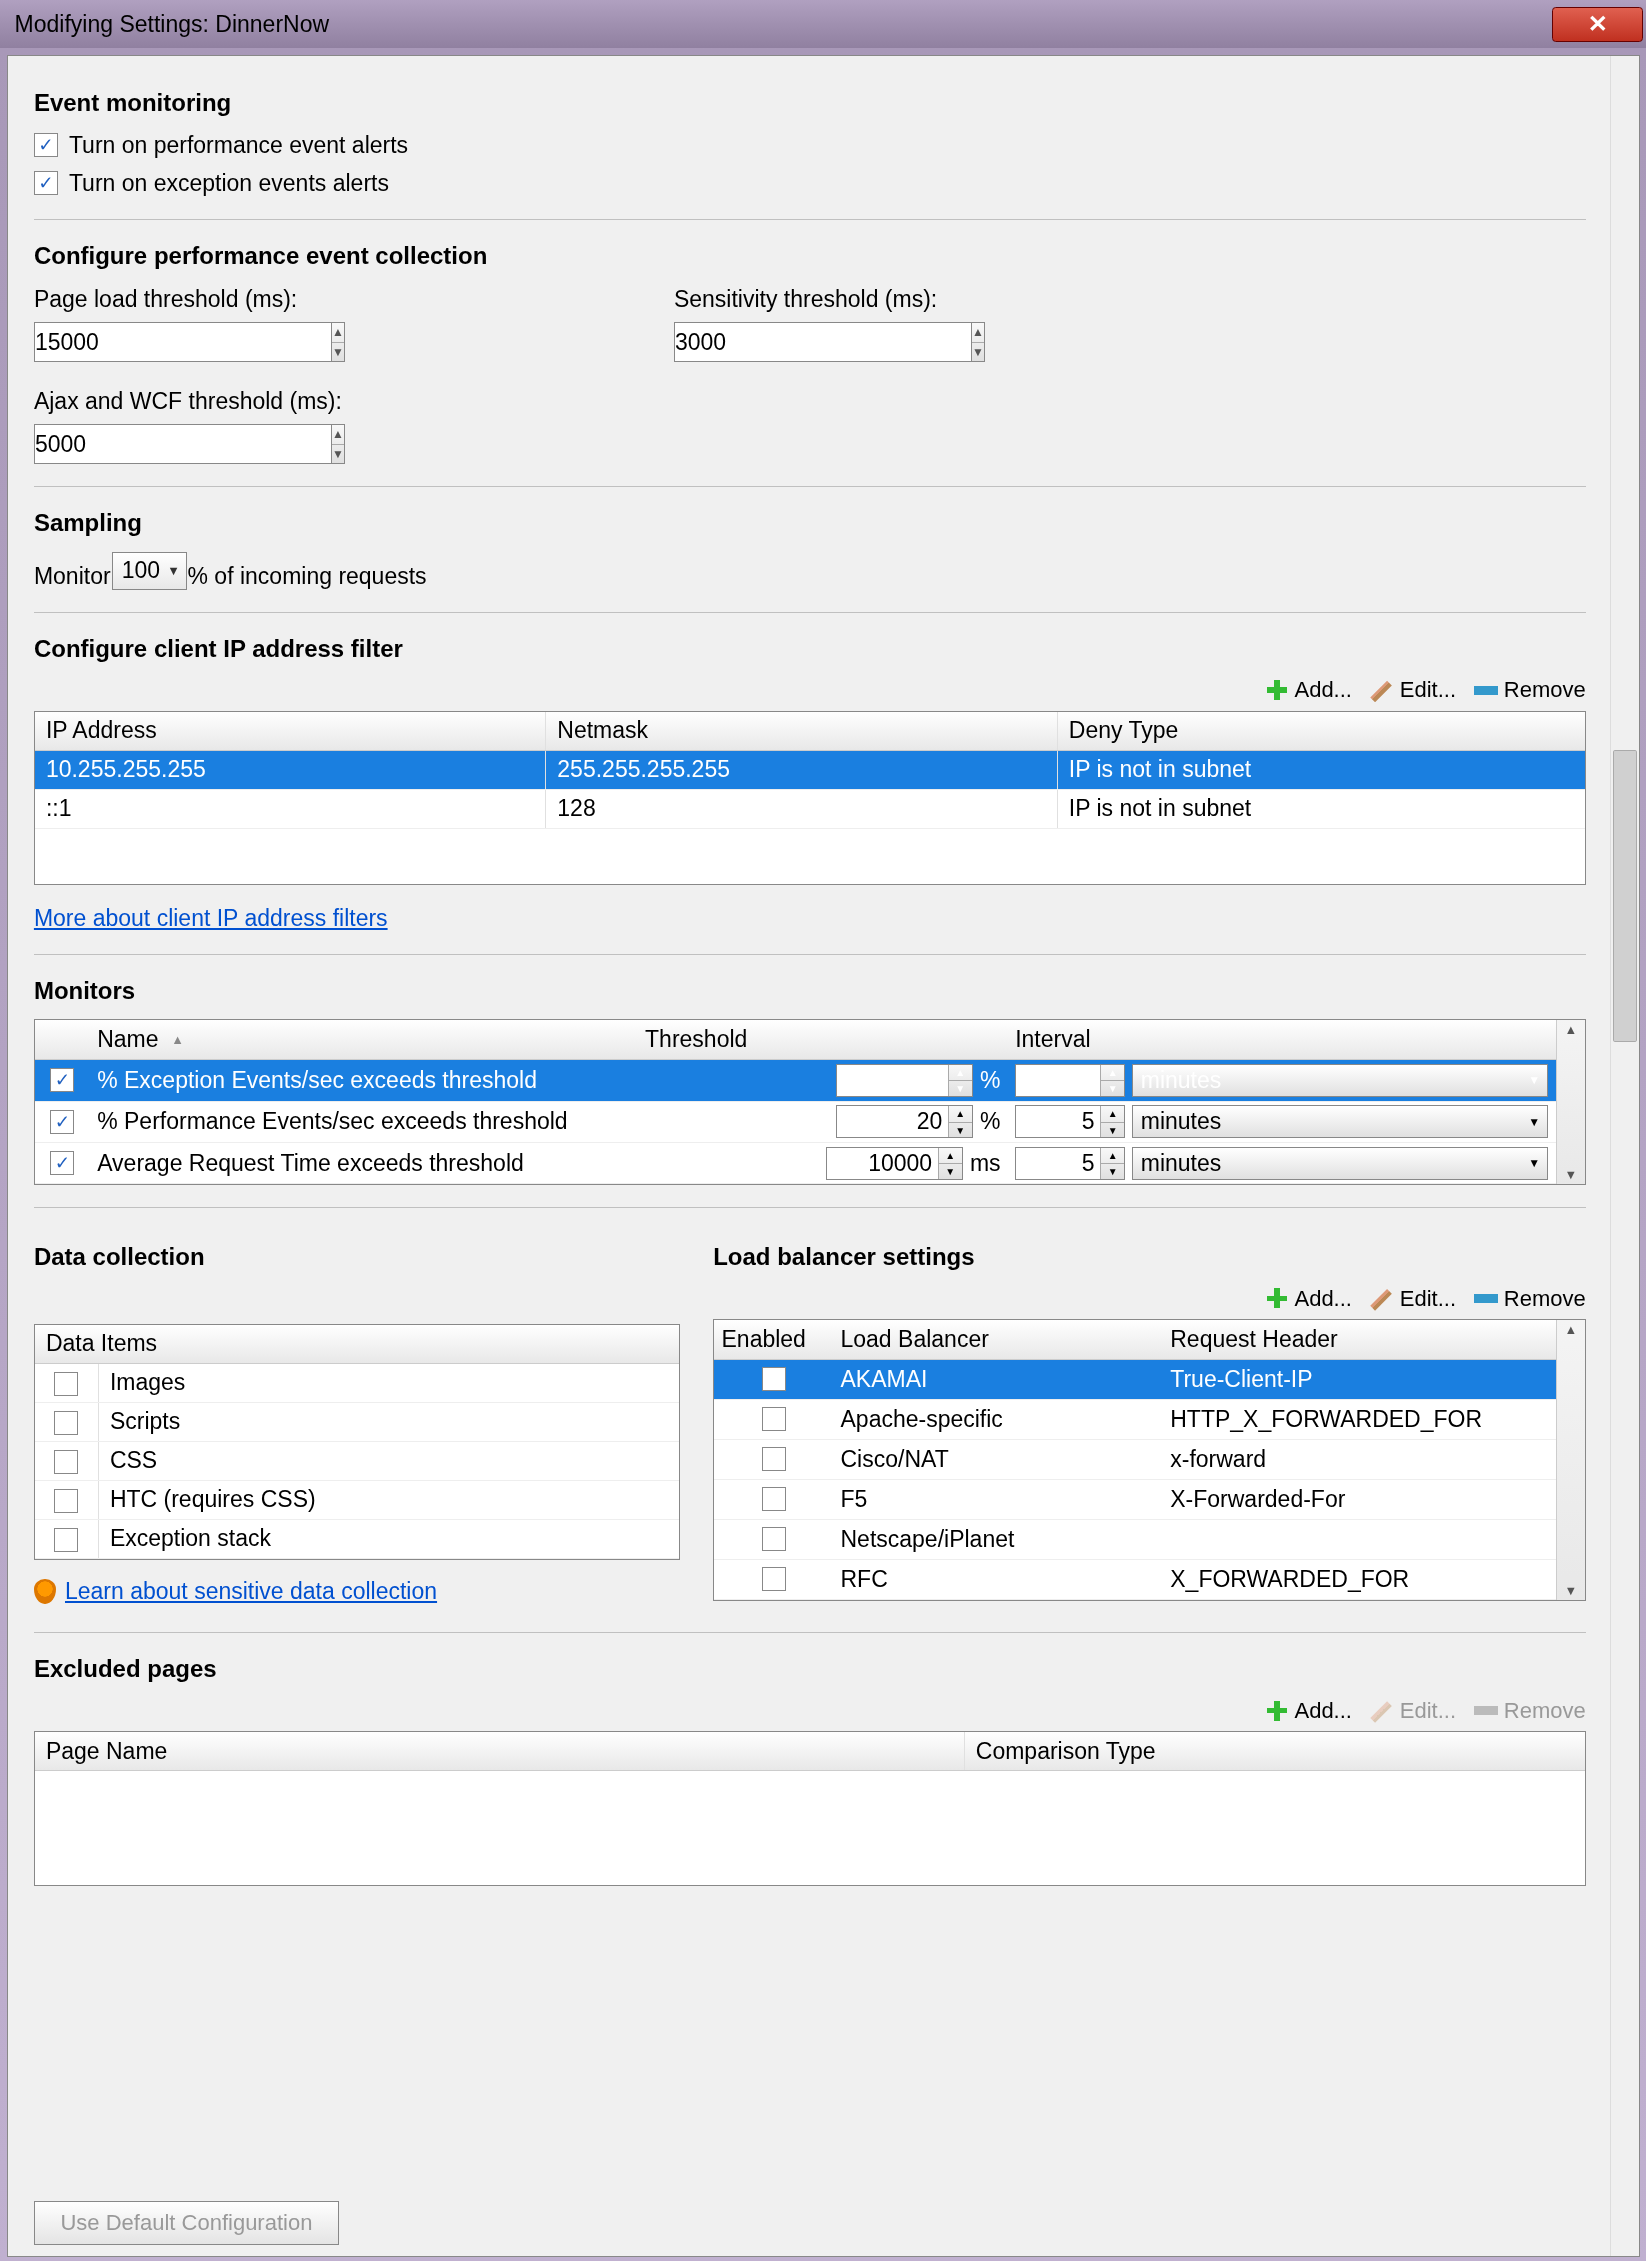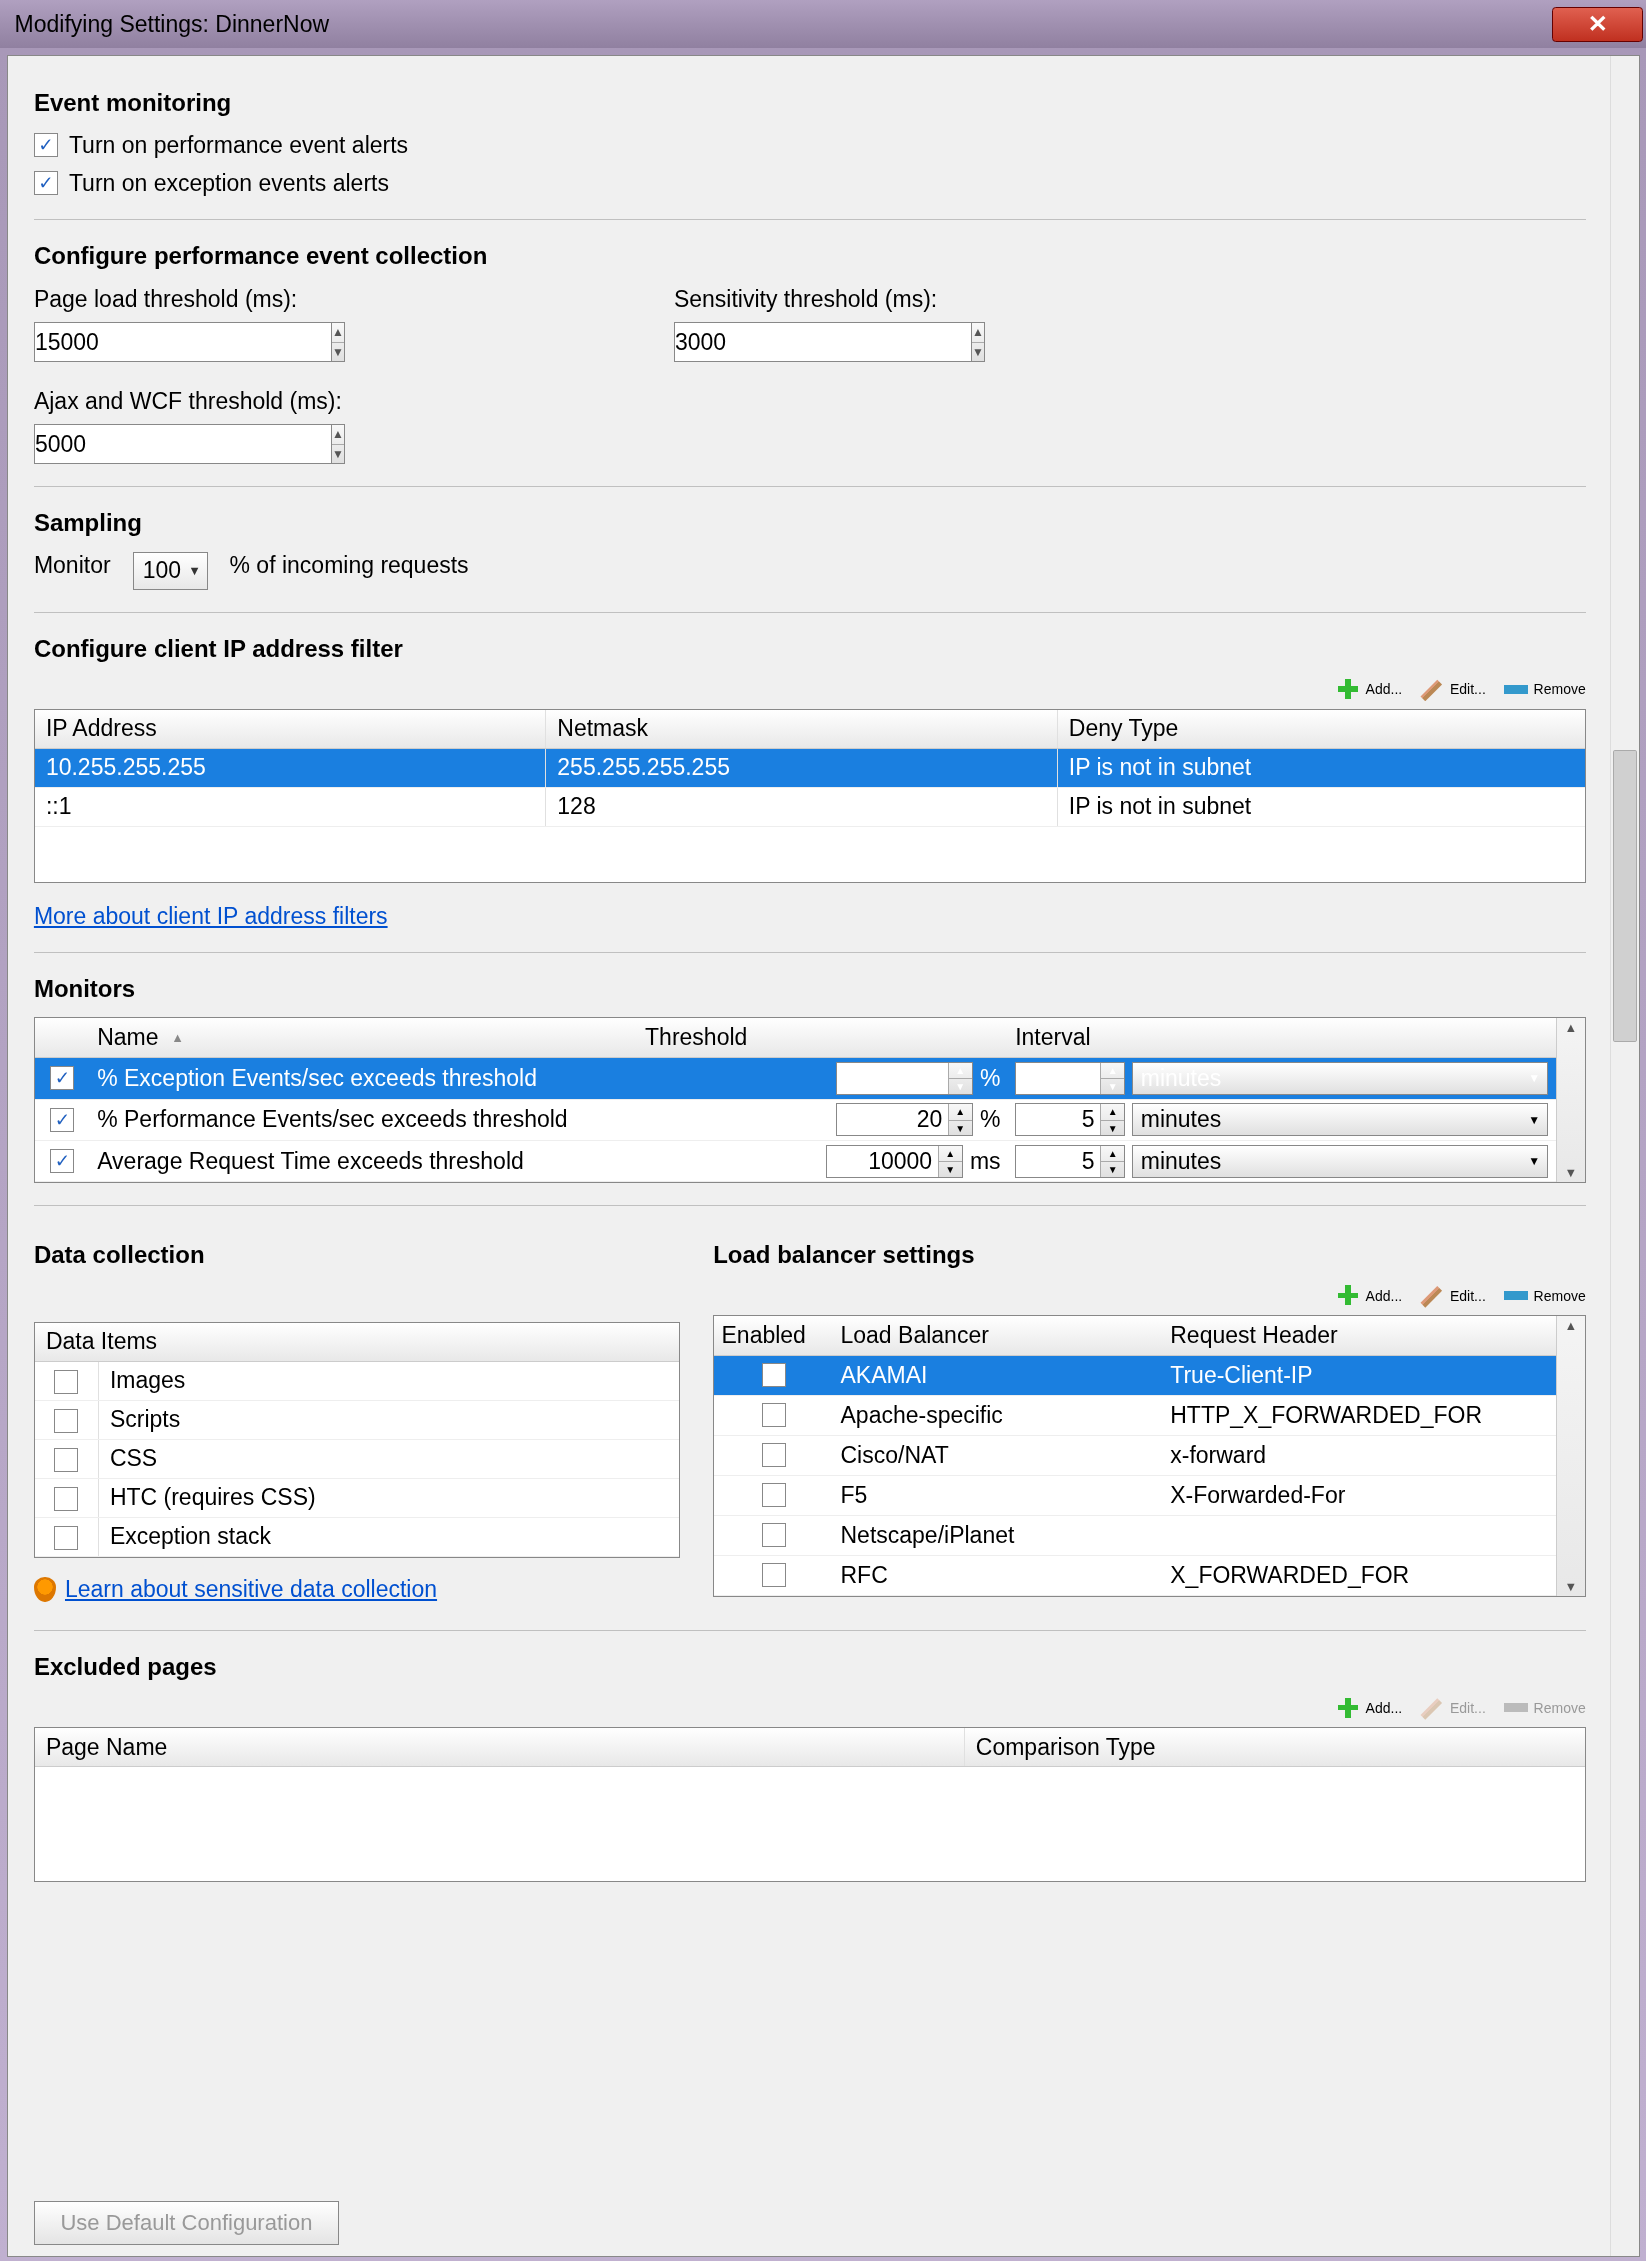--- a/index.html
+++ b/index.html
@@ -102,21 +102,21 @@
 .icon-green::before { left: 9.1px; top: 1.8px; width: 5.5px; height: 20px; }
 .icon-green::after { top: 9.1px; left: 1.8px; height: 5.5px; width: 20px; }
 .icon-pencil {
   display: inline-block; width: 24px; height: 24px;
   background: linear-gradient(135deg, #d97 50%, #b85 50%);
   clip-path: polygon(0 80%, 70% 10%, 90% 30%, 20% 100%);
 }
 .icon-remove {
   display: inline-block; width: 24px; height: 9.1px; background: #39c;
 }
-.tool-btn { display: inline-flex; align-items: center; gap: 5.5px; font-size: 14px; }
+.tool-btn { display: inline-flex; align-items: center; gap: 5.5px; font-size: 22px; }
 .tool-btn.disabled { color: #999; }
 .table {
   border: 0.9px solid #888; background: #fff; width: 100%;
 }
 .table .thead {
   display: flex; background: linear-gradient(#fff, #e8e8e8);
   border-bottom: 0.9px solid #ccc;
 }
 .table .th, .table .td {
   padding: 5.5px 11px; border-right: 0.9px solid #e0e0e0;
@@ -221,21 +221,21 @@
               <div>▲</div>
               <div>▼</div>
             </div>
         </div>
       </div>
     </div>
 
     <hr class="sep">
 
     <h3 class="section">Sampling</h3>
-    <div style="display:flex;align-items:flex-start;gap:22px;">
+    <div style="display:flex;align-items:flex-end;gap:1px;">
       <span>Monitor</span>
       <div class="select-box">
         <span>100</span>
         <span class="arr">▼</span>
       </div>
       <span>% of incoming requests</span>
     </div>
 
     <hr class="sep">
 

